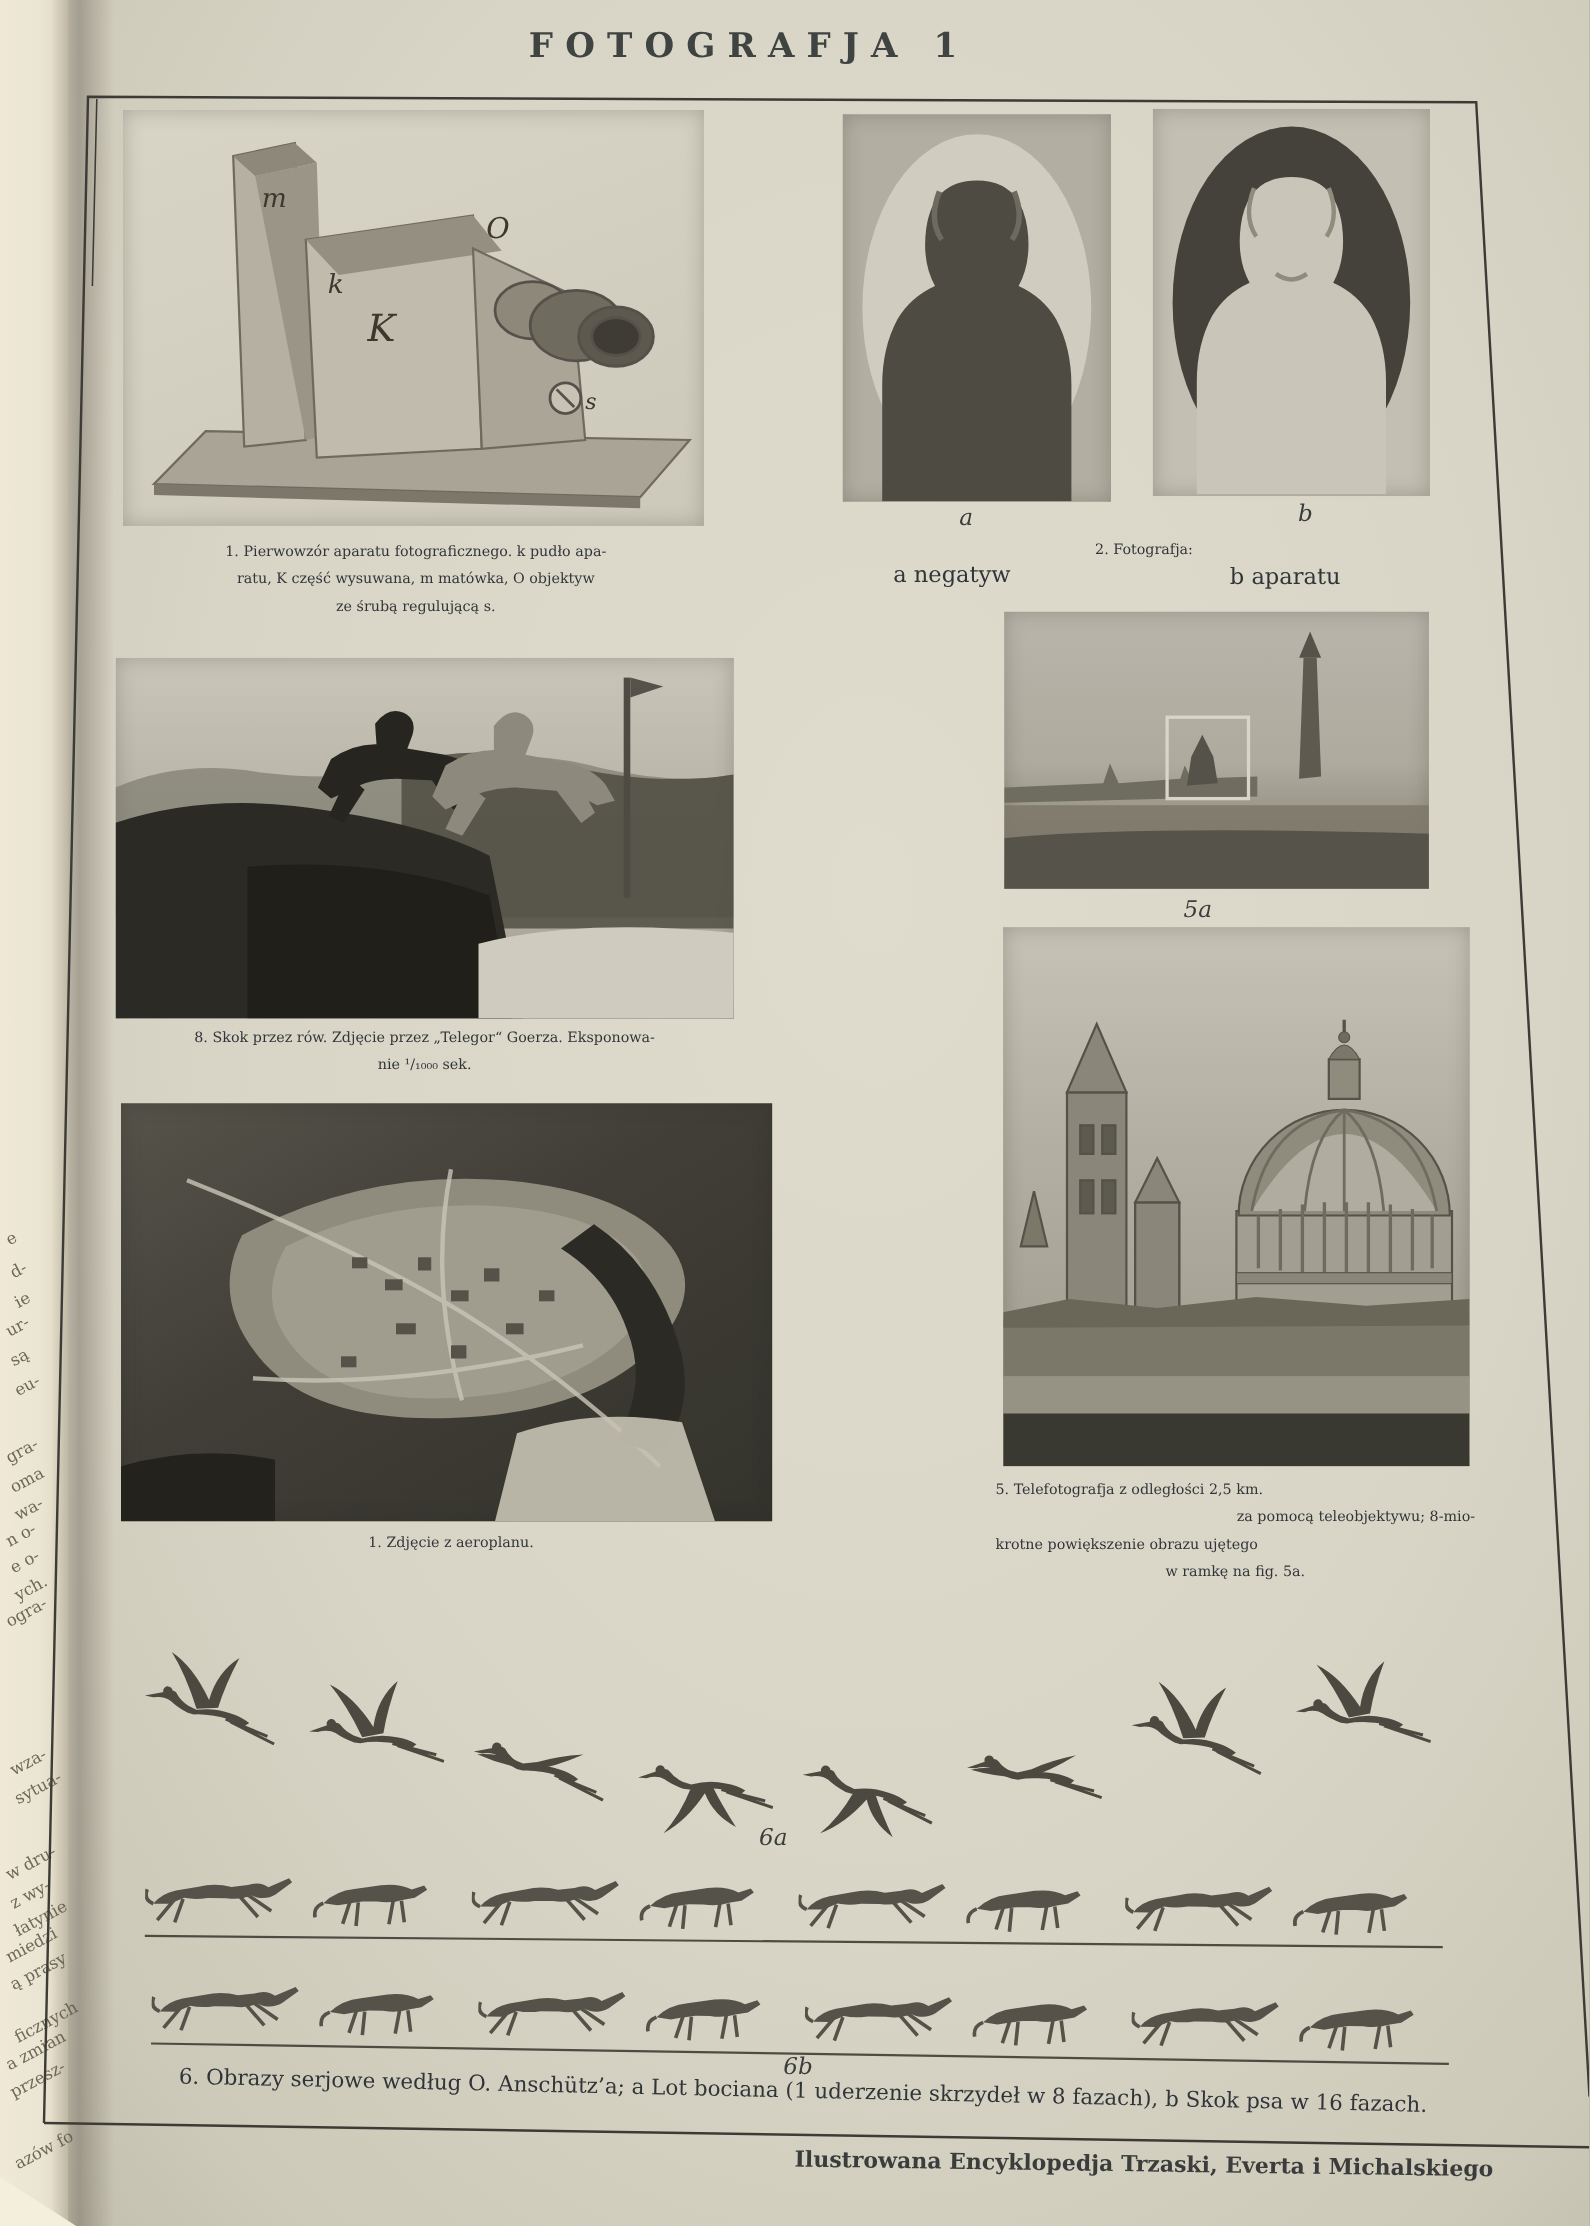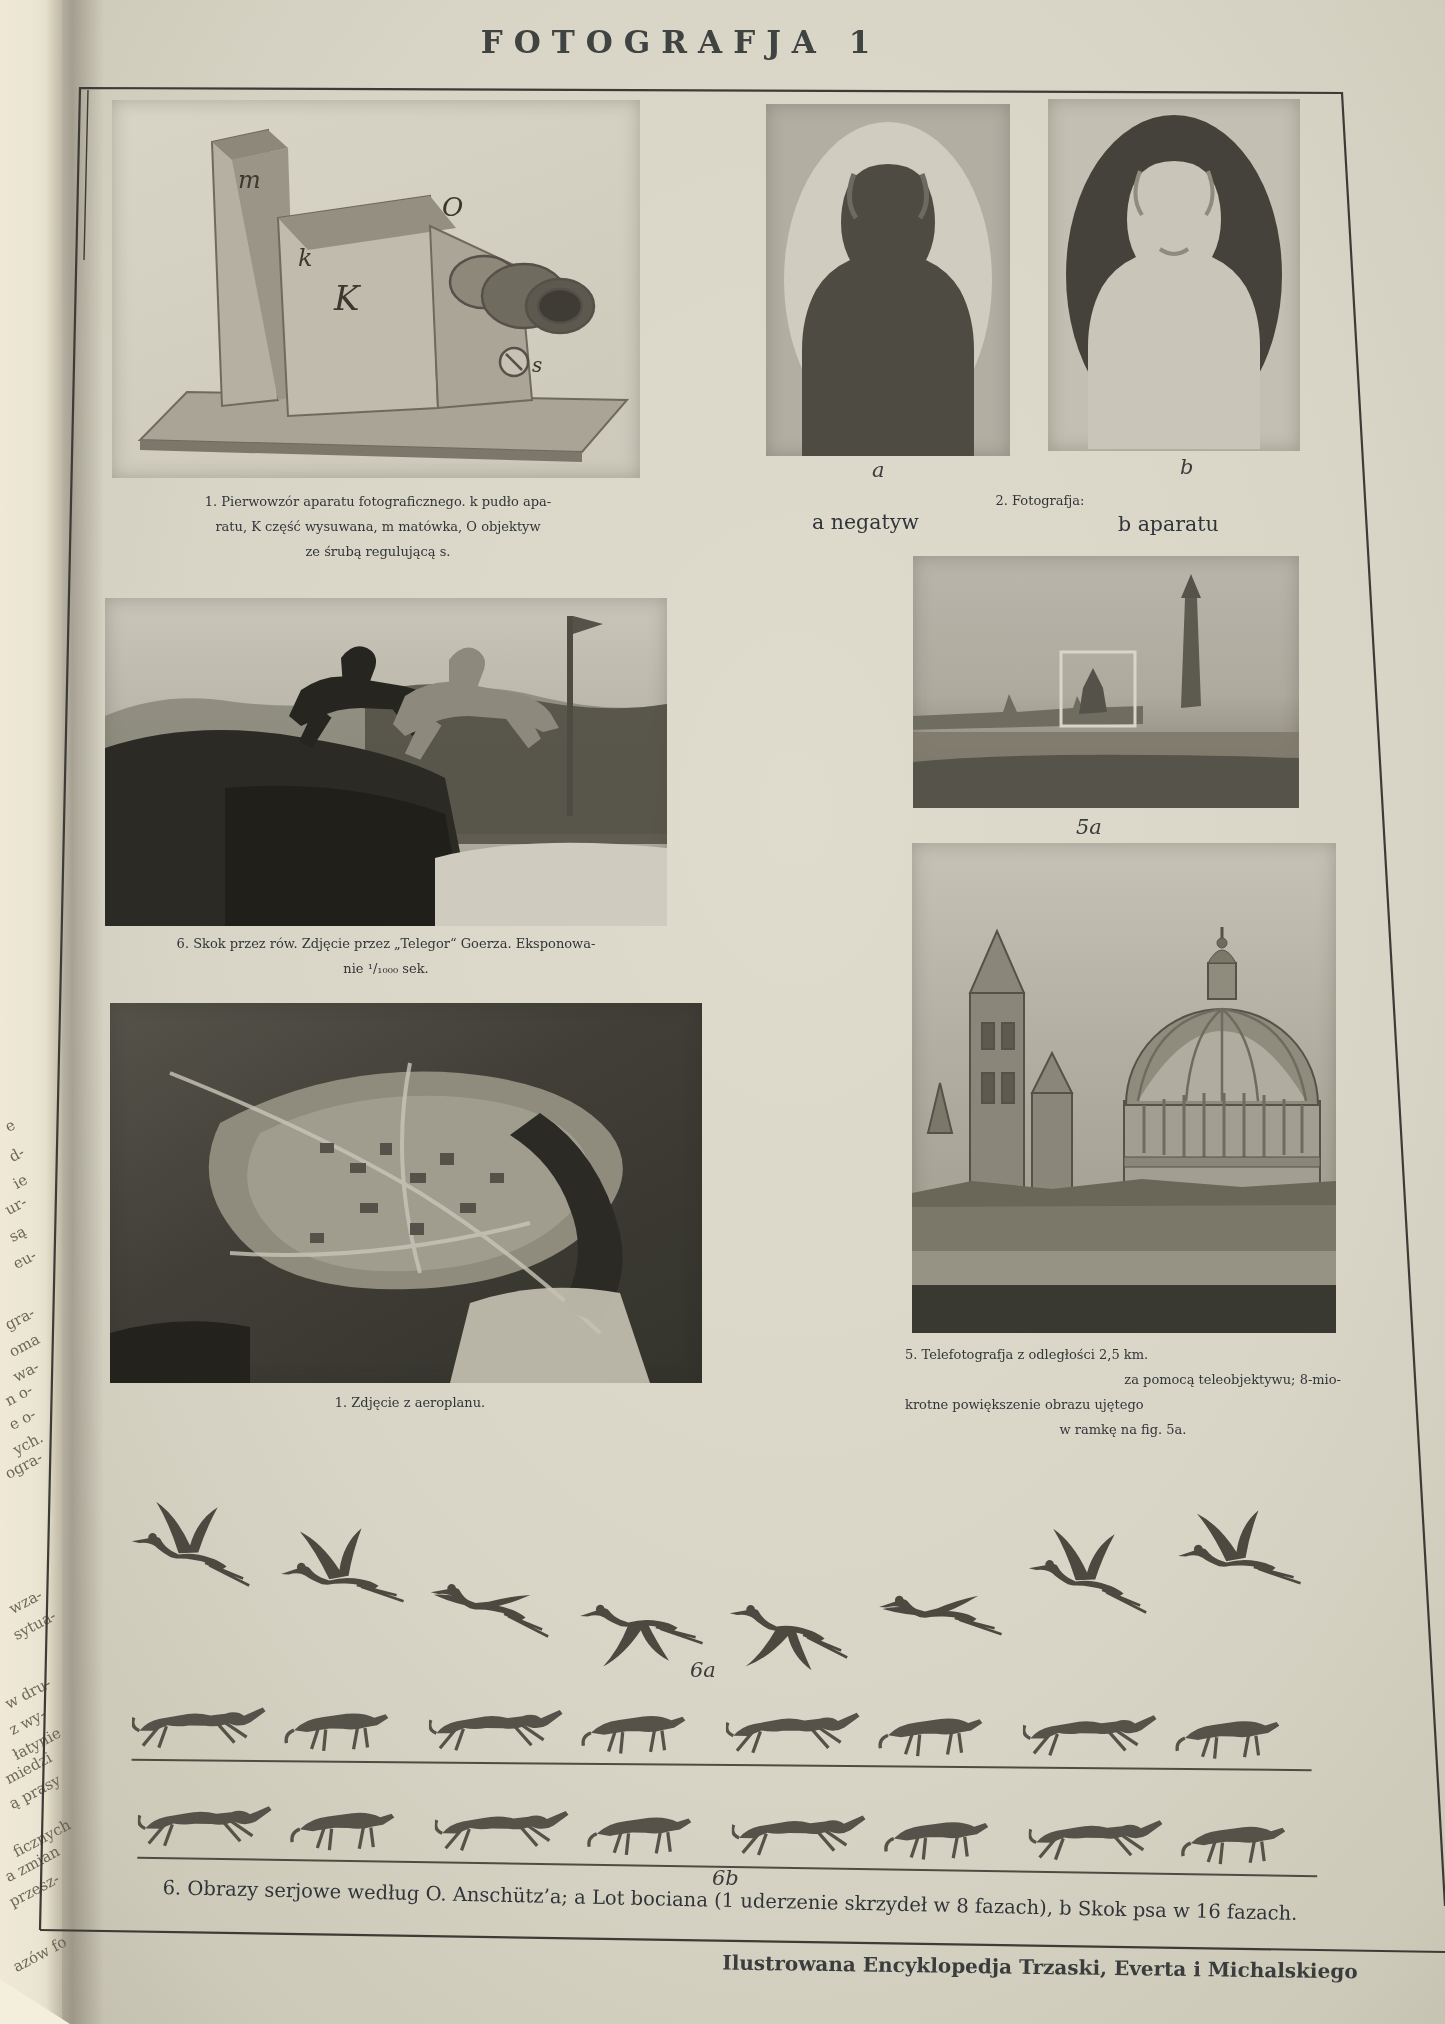--- a/index.html
+++ b/index.html
@@ -162,21 +162,21 @@
       </g>
 
       <g fill="#8d897c">
         <path d="M300 98 q30 -20 62 -12 l52 10 q22 6 32 20 l8 14 -16 4 -24 -12 -50 -4 q-28 0 -46 12 l-18 8 -12 -12 z"></path>
         <path d="M344 62 q14 -18 28 -10 q12 8 6 22 l-6 16 -28 2 z"></path>
         <path d="M322 116 l-18 38 10 4 20 -32 M398 112 l26 34 8 -6 -18 -34" stroke="#8d897c" stroke-width="6"></path>
       </g>
     </svg>
   </div>
   <div class="caption" style="left:96px;top:931px;width:580px;">
-    <div>6. Skok przez rów. Zdjęcie przez „Telegor“ Goerza. Eksponowa-</div>
+    <div>8. Skok przez rów. Zdjęcie przez „Telegor“ Goerza. Eksponowa-</div>
     <div>nie ¹/₁₀₀₀ sek.</div>
   </div>
 
   <div class="photo" style="left:913px;top:556px;width:386px;height:252px;background:linear-gradient(#b9b5aa 0%,#aeaa9e 55%,#918d80 80%,#6f6c60 100%);">
     <svg width="386" height="252" viewBox="0 0 386 252">
 
       <path d="M0 160 l90 -4 6 -18 8 18 56 -4 4 -12 6 12 60 -2 0 18 -240 6 z" fill="#6f6c60"></path>
 
       <path d="M170 132 l10 -20 10 20 4 24 -28 2 z" fill="#55524a"></path>
 

